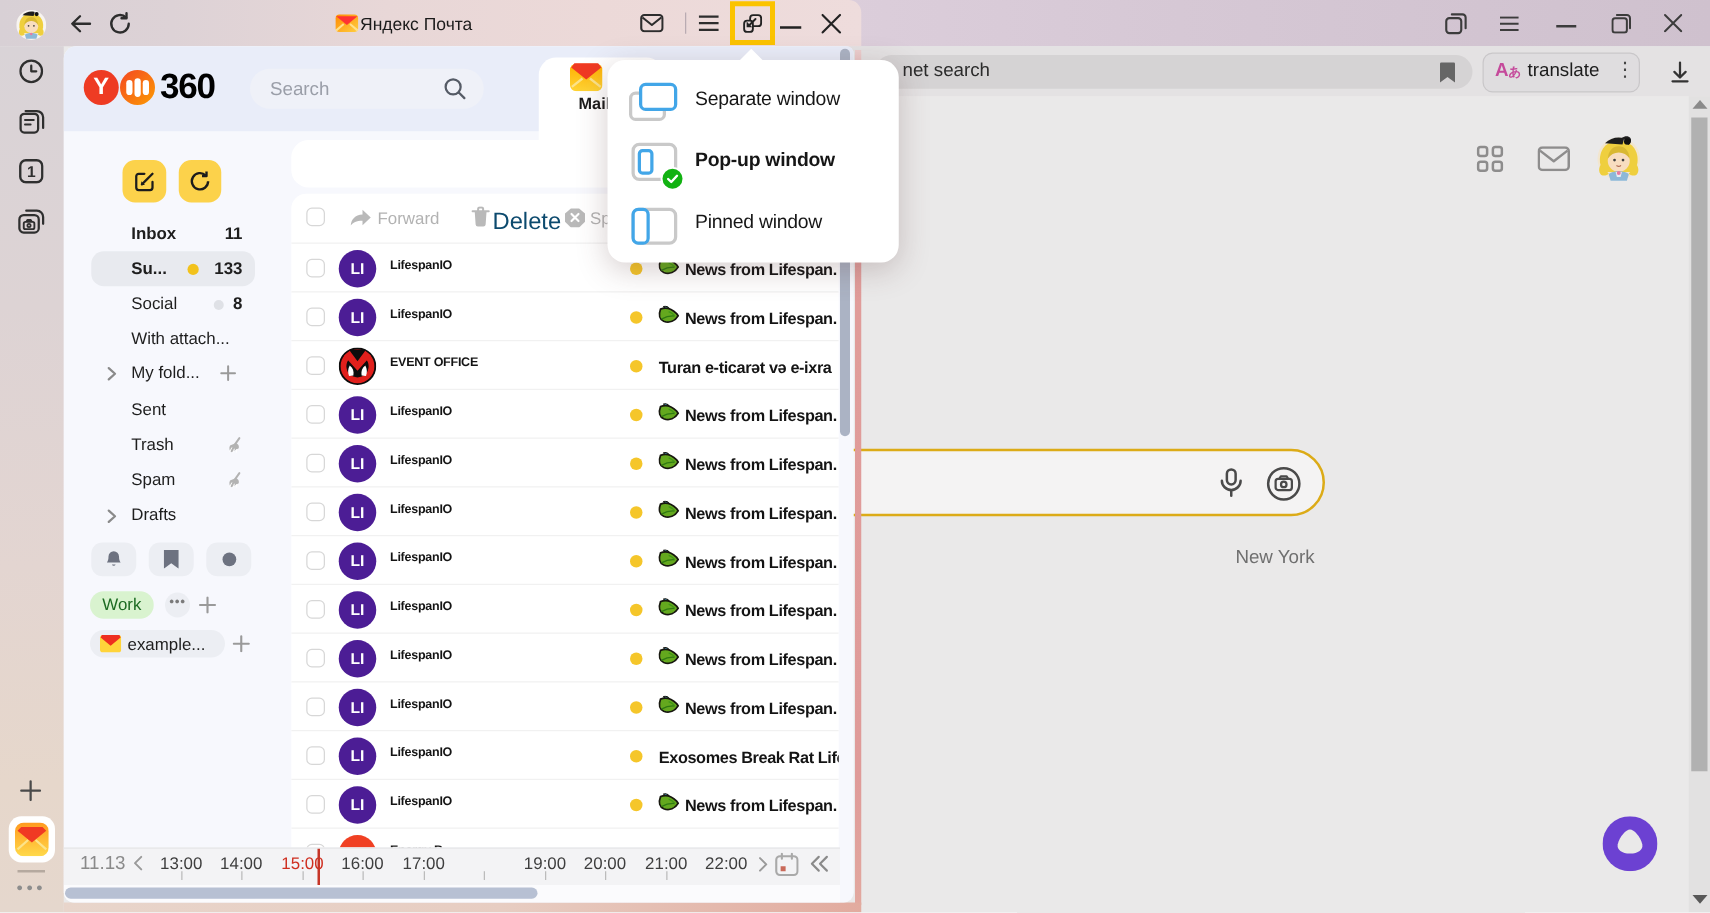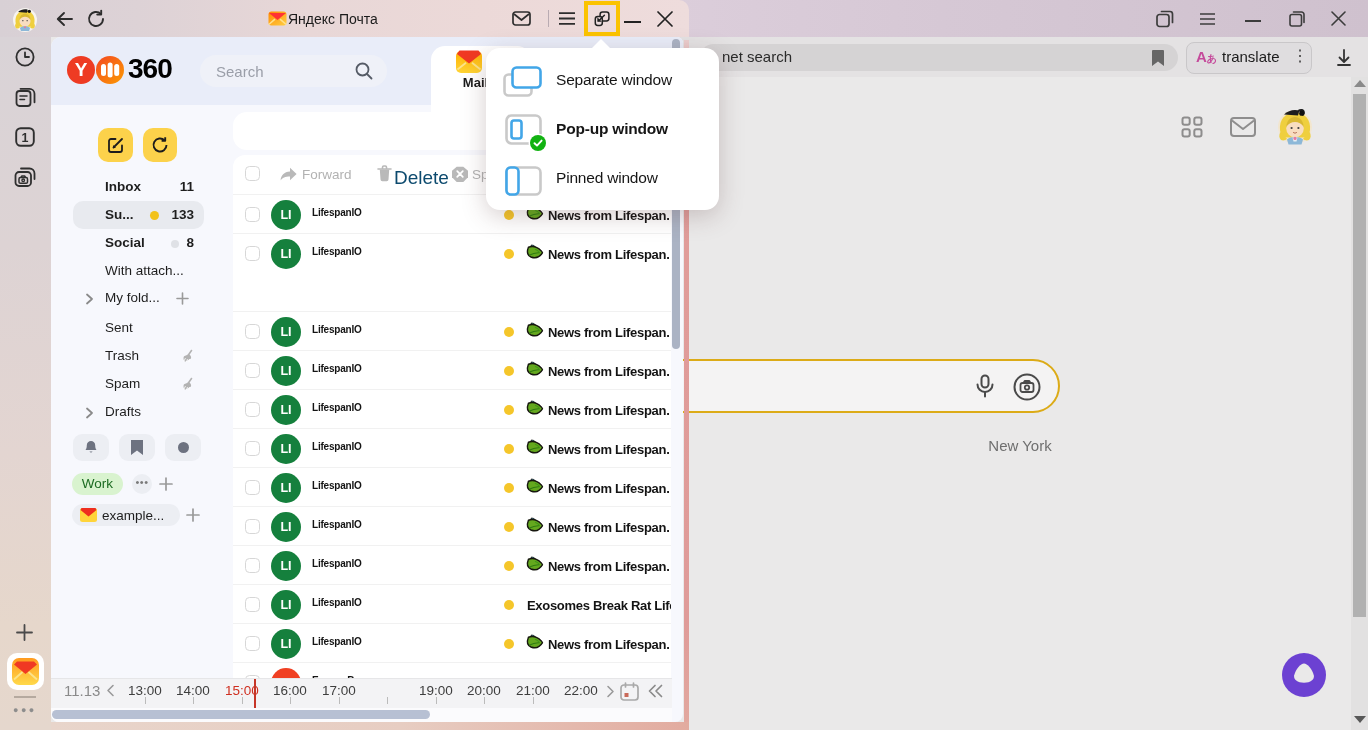--- a/index.html
+++ b/index.html
@@ -2,21 +2,21 @@
 <html><head>
 <meta charset="utf-8">
 <style>
   html,body{margin:0;padding:0;}
   body{font-family:"Liberation Sans", sans-serif;}
   .stage{position:relative;width:1368px;height:730px;overflow:hidden;background:#eae9e9;}
   .abs{position:absolute;white-space:nowrap;}
   svg{display:block;}
   .row{position:absolute;left:0;width:438px;height:39px;border-top:1px solid #f1f1f1;box-sizing:border-box;}
   .cb{position:absolute;left:12px;top:12px;width:15px;height:15px;border:1.5px solid #d7d7d7;border-radius:4.5px;background:#fff;box-sizing:border-box;}
-  .av{position:absolute;left:38px;top:4.5px;width:30px;height:30px;border-radius:50%;background:#15803d;color:#fff;font-weight:700;font-size:12.5px;text-align:center;line-height:30px;}
+  .av{position:absolute;left:38px;top:4.5px;width:30px;height:30px;border-radius:50%;background:#4c1d95;color:#fff;font-weight:700;font-size:12.5px;text-align:center;line-height:30px;}
   .snd{position:absolute;left:79px;top:12px;font-size:10px;font-weight:700;color:#141414;letter-spacing:-0.2px;}
   .dot{position:absolute;left:271px;top:14.5px;width:10px;height:10px;border-radius:50%;background:#f5c62a;}
   .sub{position:absolute;left:315px;top:12.5px;font-size:13px;font-weight:700;color:#141414;letter-spacing:-0.3px;white-space:nowrap;}
   .sub2{position:absolute;left:294px;top:12.5px;font-size:13px;font-weight:700;color:#141414;letter-spacing:-0.3px;white-space:nowrap;}
   .fold{position:absolute;left:54px;font-size:13.5px;color:#1e1e1e;white-space:nowrap;}
   .fnum{position:absolute;font-size:13.5px;font-weight:700;color:#1e1e1e;text-align:right;}
   .hr{position:absolute;top:646px;font-size:13.5px;color:#3e3e3e;width:50px;text-align:center;}
   .tick{position:absolute;top:660px;width:1px;height:7px;background:#bbb;}
 </style>
 </head>
@@ -336,20 +336,34 @@
           <div class="snd">LifespanIO</div>
           <div class="dot"></div>
           <svg class="abs" style="left:292px;top:11px;transform:rotate(14deg);" width="18" height="16" viewBox="0 0 18 16">
             <path d="M4.2 1.2C5.6.3 7.4.5 8.6 1.6L6 3.4z" fill="#5ab0e8" stroke="#16160f" stroke-width="0.9"></path>
             <path d="M2.2 3.8C6 1.2 10.8 1.4 15.6 4.2l1.6 1.4c-1.4 4.6-5.2 7.6-10.2 7-3.4-.5-5.4-3.8-4.8-8.8z" fill="#64a81e" stroke="#17170f" stroke-width="1.4"></path>
             <path d="M4.8 11.4C7.8 8.6 10.9 7 14.4 6.4" stroke="#2f7a12" stroke-width="1.1" fill="none"></path>
             <path d="M9 4.2c2 .2 3.8.9 5.4 2" stroke="#3f9617" stroke-width="1" fill="none"></path>
           </svg>
           <div class="sub">News from Lifespan. P</div>
         </div>
+      <div class="row" style="top:117px;">
+          <div class="cb"></div>
+          <svg class="abs" style="left:38px;top:4.5px;" width="30" height="30" viewBox="0 0 30 30">
+            <circle cx="15" cy="15" r="15" fill="#0c0c0c"></circle>
+            <circle cx="15" cy="15" r="11.2" fill="none" stroke="#e0201c" stroke-width="4.6"></circle>
+            <path d="M4.2 6.6 15 18.6 25.8 6.6 20.8 2.2 15 9.4 9.2 2.2z" fill="#e0201c"></path>
+            <path d="M8.2 1.7 21.8 1.7 15 11z" fill="#0c0c0c"></path>
+            <path d="M8.8 14.4c2.6 1.9 3.5 4.6 2.9 8l-3.5.4c-1.1-2.9-.9-5.6.6-8.4z" fill="#fff"></path>
+            <path d="M21.2 14.4c-2.6 1.9-3.5 4.6-2.9 8l3.5.4c1.1-2.9.9-5.6-.6-8.4z" fill="#fff"></path>
+          </svg>
+          <div class="snd">EVENT OFFICE</div>
+          <div class="dot"></div>
+          <div class="sub2">Turan e-ticarət və e-ixra</div>
+        </div>
       <div class="row" style="top:156px;">
           <div class="cb"></div>
           <div class="av">LI</div>
           <div class="snd">LifespanIO</div>
           <div class="dot"></div>
           <svg class="abs" style="left:292px;top:11px;transform:rotate(14deg);" width="18" height="16" viewBox="0 0 18 16">
             <path d="M4.2 1.2C5.6.3 7.4.5 8.6 1.6L6 3.4z" fill="#5ab0e8" stroke="#16160f" stroke-width="0.9"></path>
             <path d="M2.2 3.8C6 1.2 10.8 1.4 15.6 4.2l1.6 1.4c-1.4 4.6-5.2 7.6-10.2 7-3.4-.5-5.4-3.8-4.8-8.8z" fill="#64a81e" stroke="#17170f" stroke-width="1.4"></path>
             <path d="M4.8 11.4C7.8 8.6 10.9 7 14.4 6.4" stroke="#2f7a12" stroke-width="1.1" fill="none"></path>
             <path d="M9 4.2c2 .2 3.8.9 5.4 2" stroke="#3f9617" stroke-width="1" fill="none"></path>
@@ -477,21 +491,21 @@
           <path d="M14.2 1.2v3.6h-3.6" fill="none" stroke="#1c1c1c" stroke-width="1.9" stroke-linejoin="round"></path>
           <path d="M2.5 9a6.5 6.5 0 0 1 .4-2.2" fill="none" stroke="#1c1c1c" stroke-width="0"></path>
         </svg>
 
       <div class="abs fold" style="top:142px;font-weight:700;">Inbox</div>
       <div class="abs fnum" style="left:100px;top:142px;width:43px;">11</div>
       <div class="abs" style="left:22px;top:164px;width:131px;height:28px;background:#e8eaef;border-radius:10px;"></div>
       <div class="abs fold" style="top:170px;font-weight:700;">Su...</div>
       <div class="abs" style="left:99px;top:174px;width:9px;height:9px;border-radius:50%;background:#f2c21c;"></div>
       <div class="abs fnum" style="left:100px;top:170px;width:43px;">133</div>
-      <div class="abs fold" style="top:198px;font-weight:700;">Social</div>
+      <div class="abs fold" style="top:198px;font-weight:400;">Social</div>
       <div class="abs" style="left:120px;top:203px;width:8px;height:8px;border-radius:50%;background:#dfe1e6;"></div>
       <div class="abs fnum" style="left:100px;top:198px;width:43px;">8</div>
       <div class="abs fold" style="top:226px;">With attach...</div>
       <svg class="abs" style="left:34px;top:256px;" width="9" height="12" viewBox="0 0 9 12">
           <path d="M2 1.5 7 6 2 10.5" fill="none" stroke="#8a8a8a" stroke-width="1.8" stroke-linecap="round" stroke-linejoin="round"></path>
         </svg>
       <div class="abs fold" style="top:253px;">My fold...</div>
       <svg class="abs" style="left:125px;top:255px;" width="13" height="13" viewBox="0 0 13 13">
           <path d="M6.5 1v11M1 6.5h11" stroke="#9a9a9a" stroke-width="1.6" stroke-linecap="round"></path>
         </svg>

